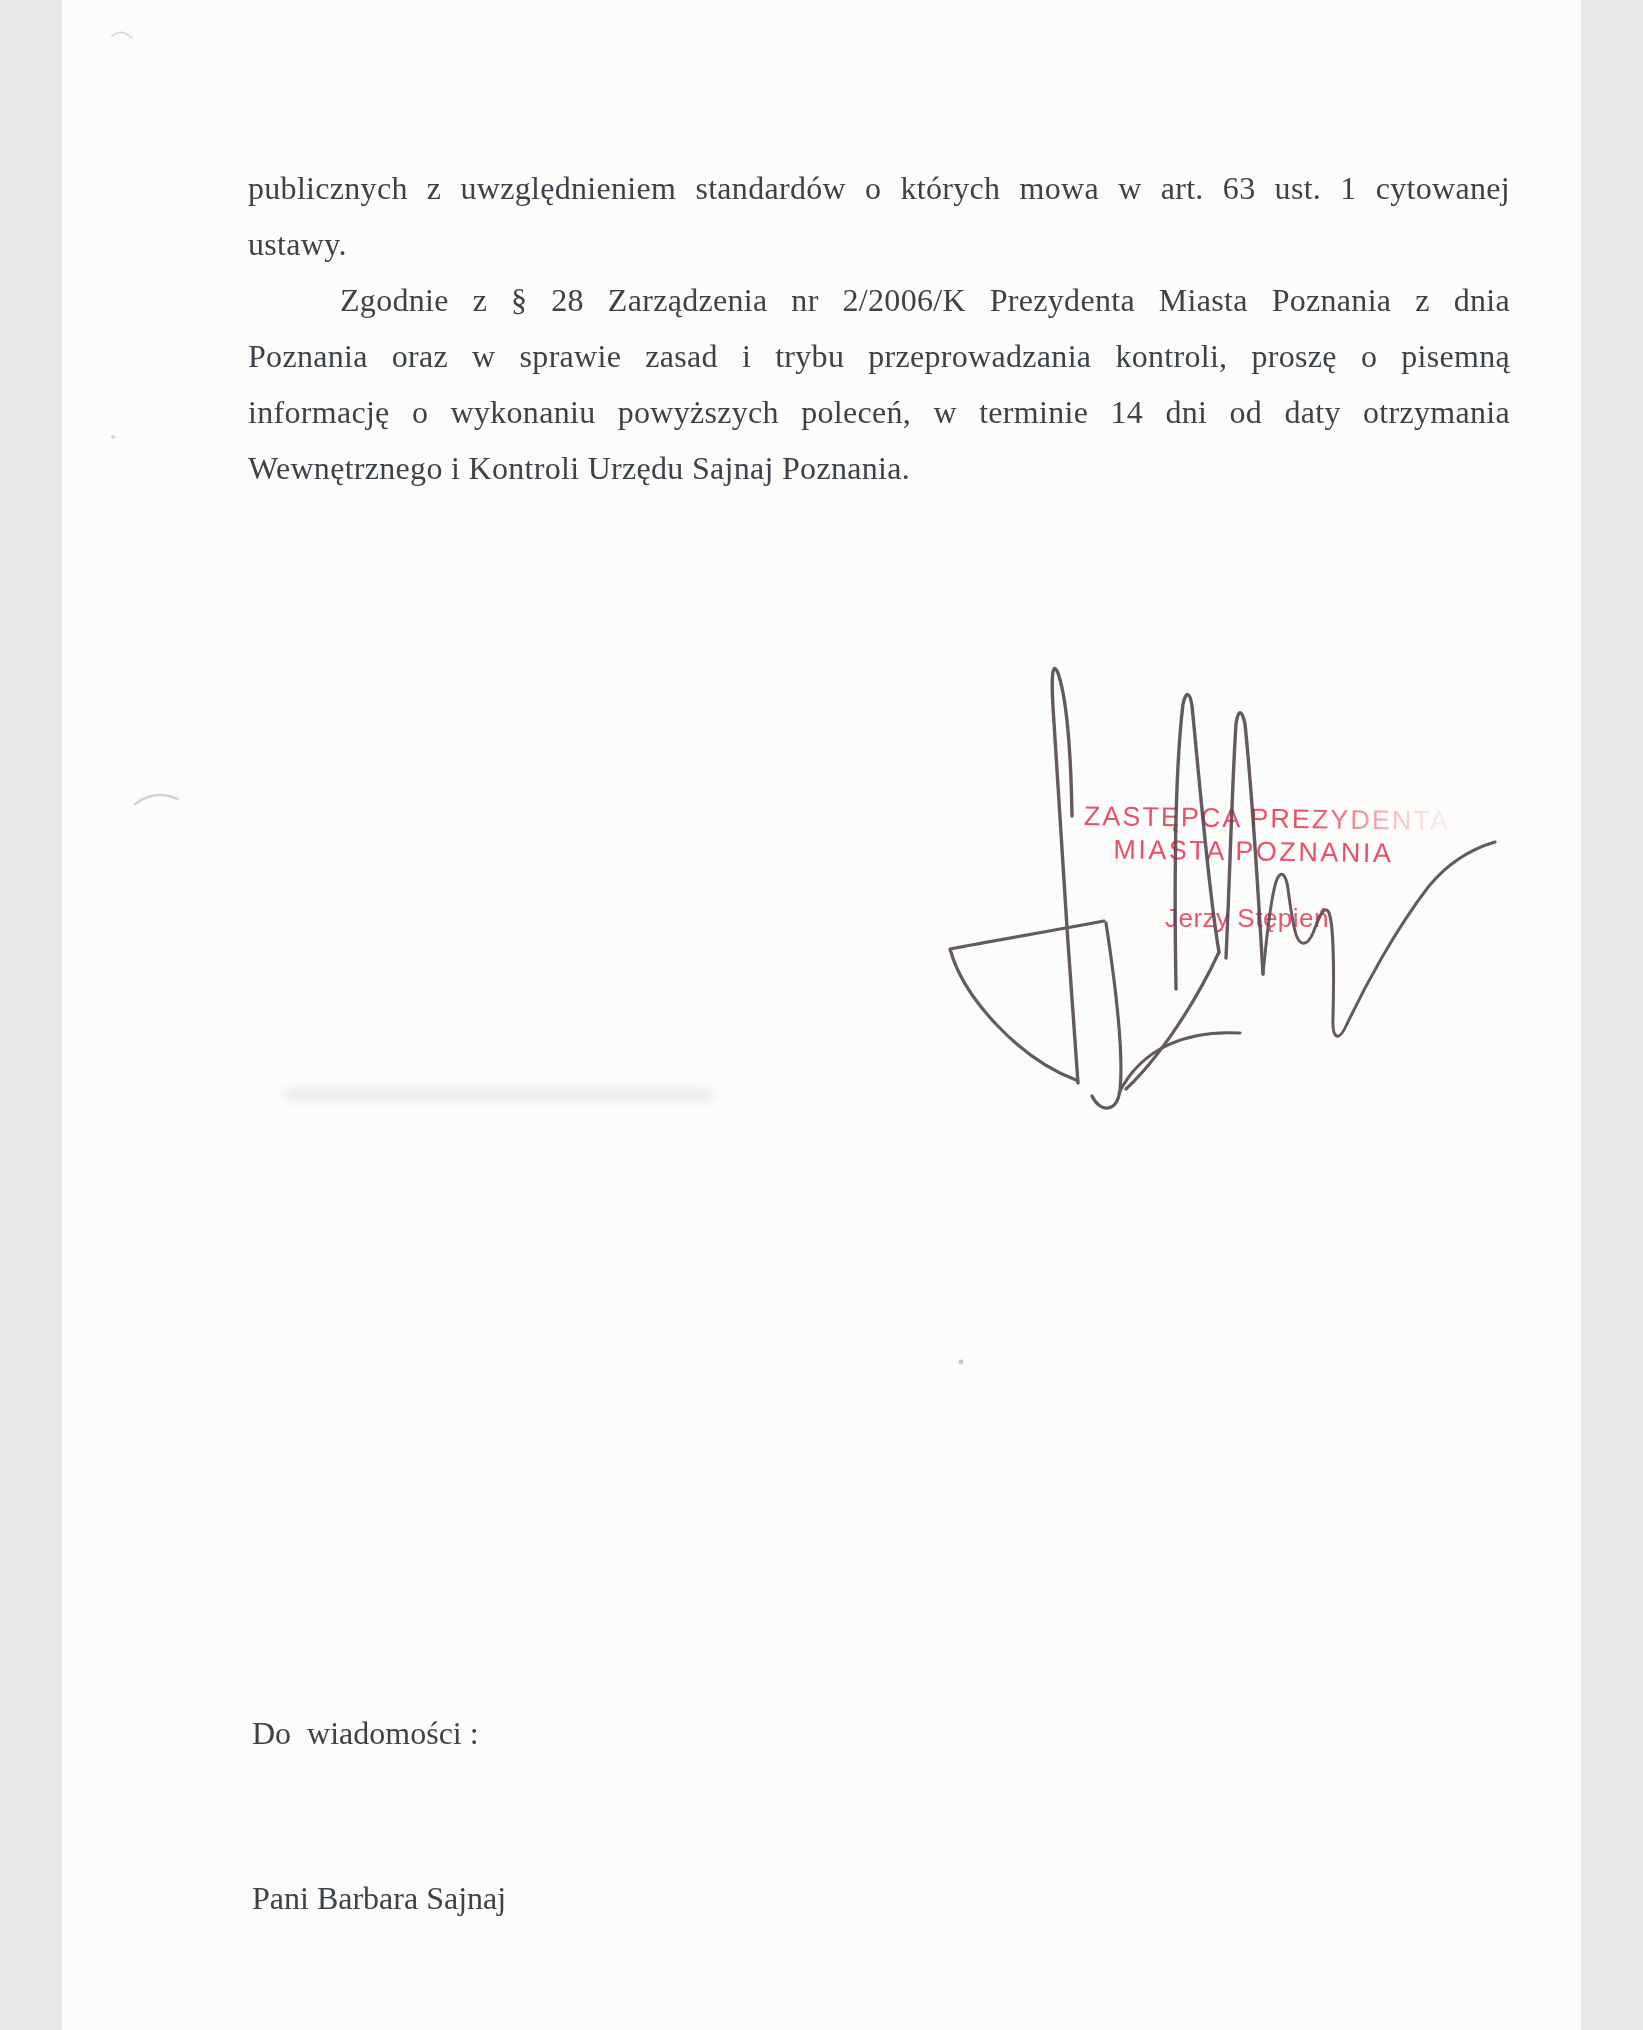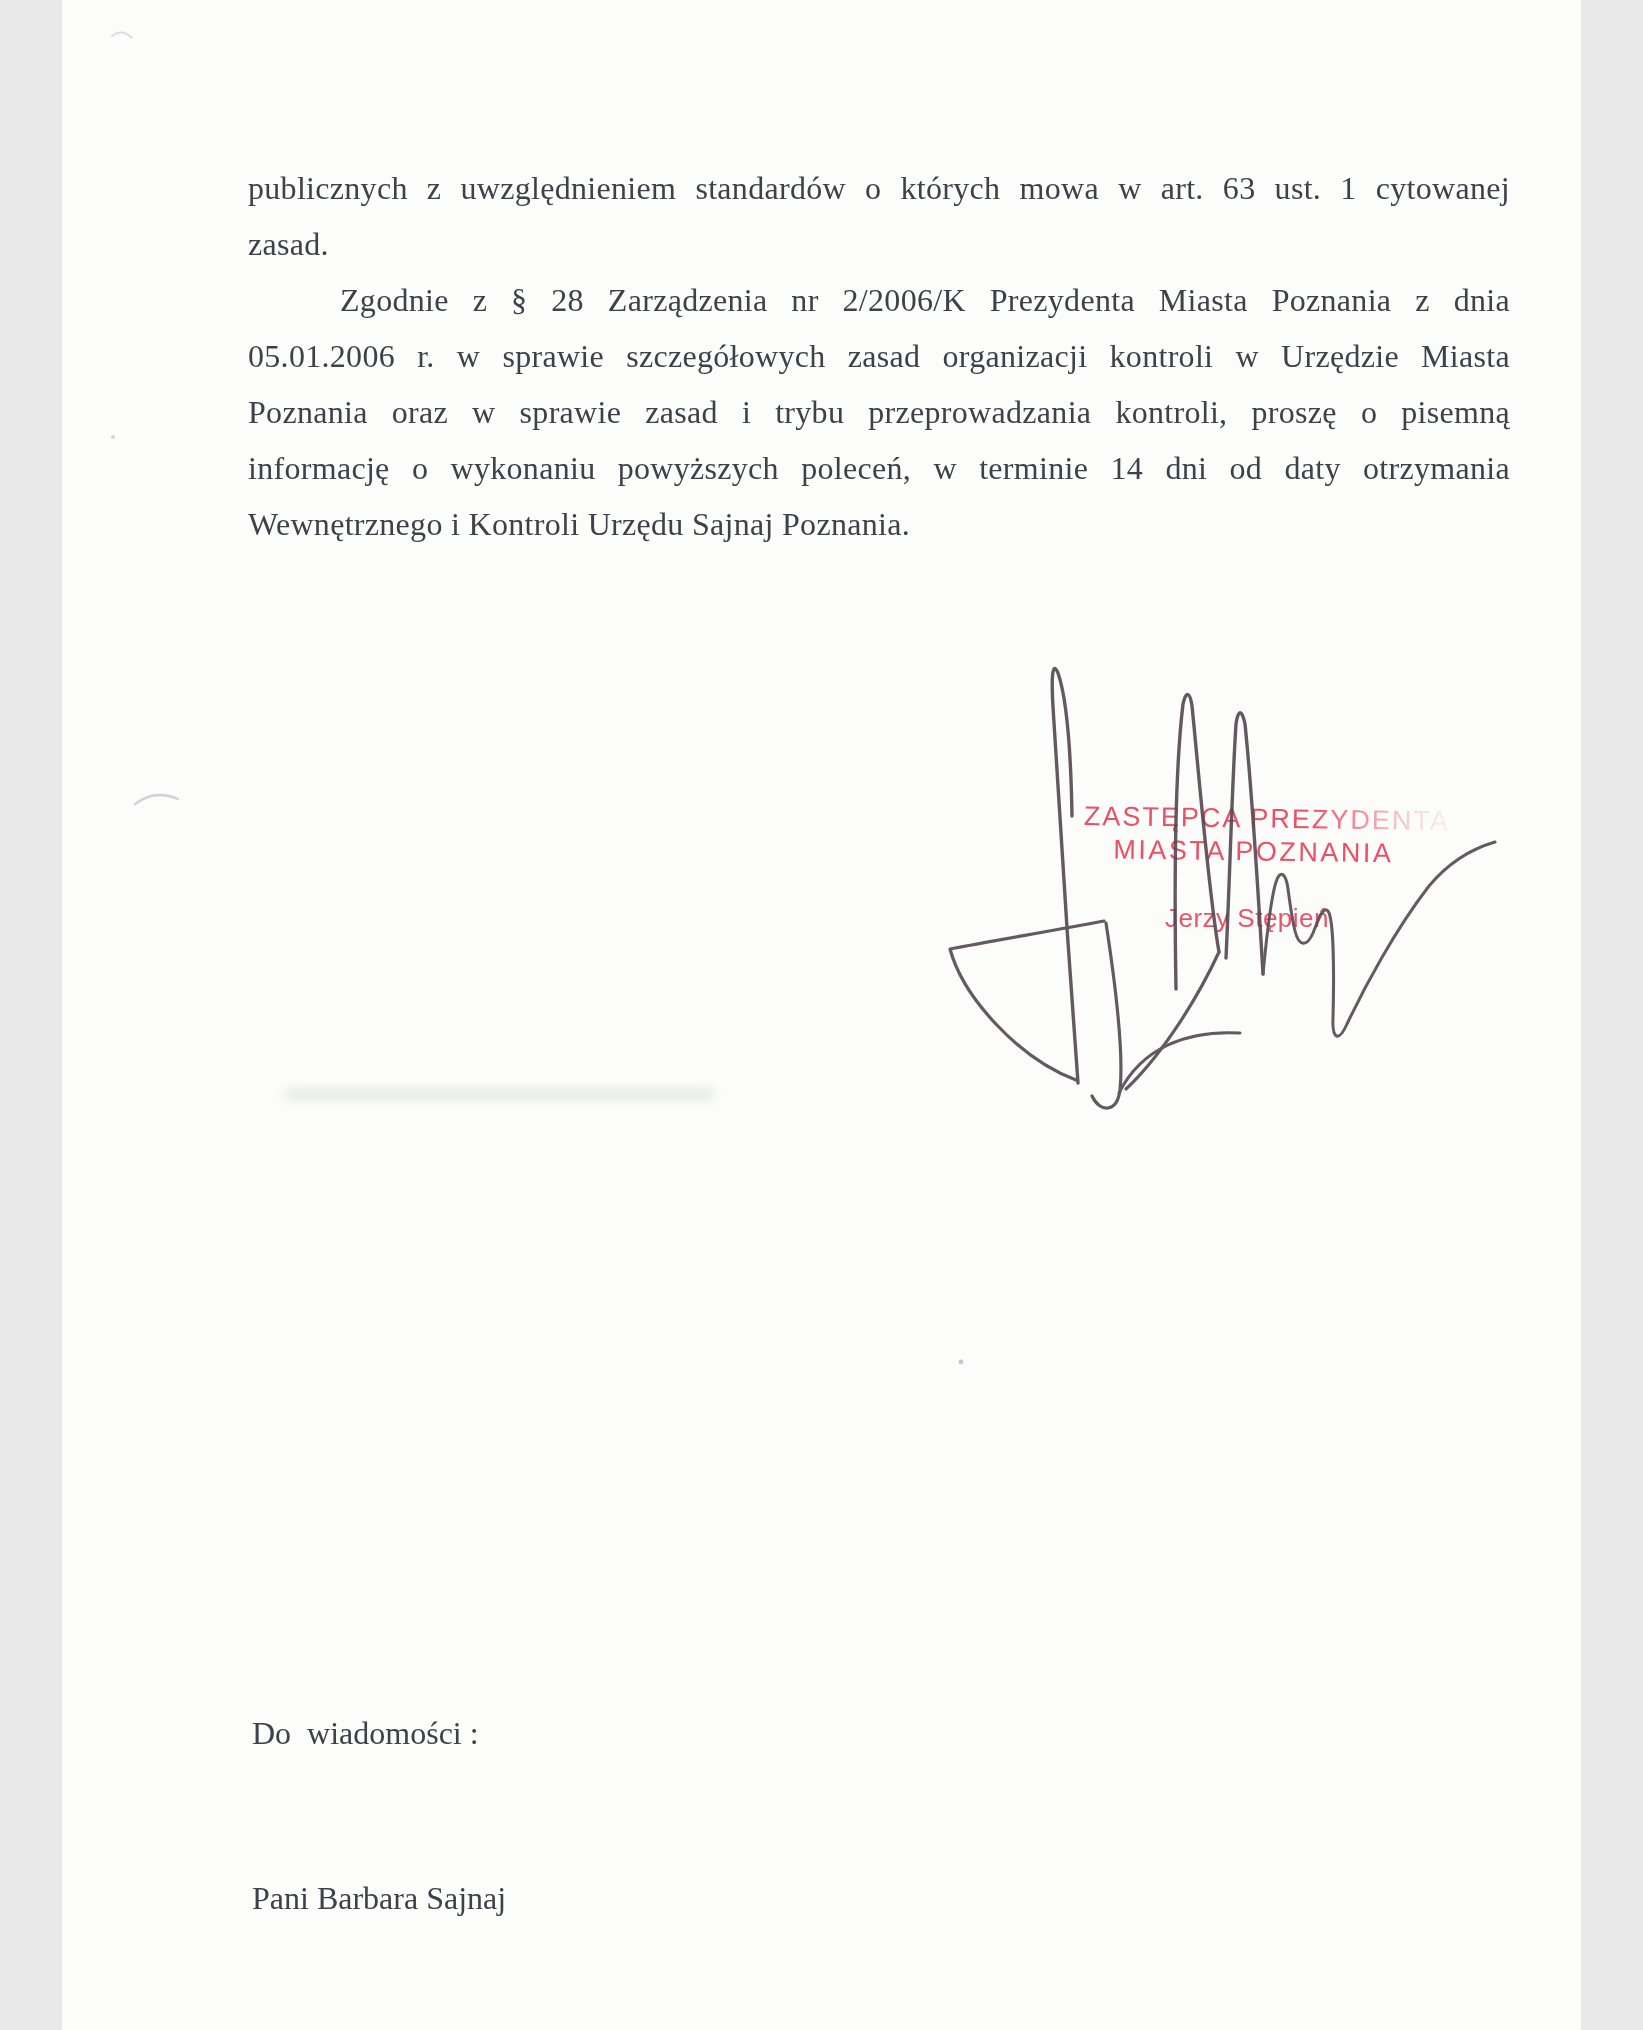--- a/index.html
+++ b/index.html
@@ -69,23 +69,22 @@
     border-radius:8px;
   }
 </style>
 </head>
 <body>
 
 <div class="page">
 
   <div class="letter-body">
     <div class="line justify">publicznych z uwzględnieniem standardów o których mowa w art. 63 ust. 1 cytowanej</div>
-    <div class="line">zasad.</div>
+    <div class="line">ustawy.</div>
     <div class="line justify indent">Zgodnie z § 28 Zarządzenia nr 2/2006/K Prezydenta Miasta Poznania z dnia</div>
-    <div class="line justify">05.01.2006 r. w sprawie szczegółowych zasad organizacji kontroli w Urzędzie Miasta</div>
     <div class="line justify">Poznania oraz w sprawie zasad i trybu przeprowadzania kontroli, proszę o pisemną</div>
     <div class="line justify">informację o wykonaniu powyższych poleceń, w terminie 14 dni od daty otrzymania</div>
     <div class="line">Wewnętrznego i Kontroli Urzędu Sajnaj Poznania.</div>
   </div>
 
   <div class="stamp">
     <div class="stamp-line1">ZASTĘPCA PREZYDENTA</div>
     <div class="stamp-line2">MIASTA POZNANIA</div>
   </div>
   <div class="stamp-name">Jerzy Stępień</div>

